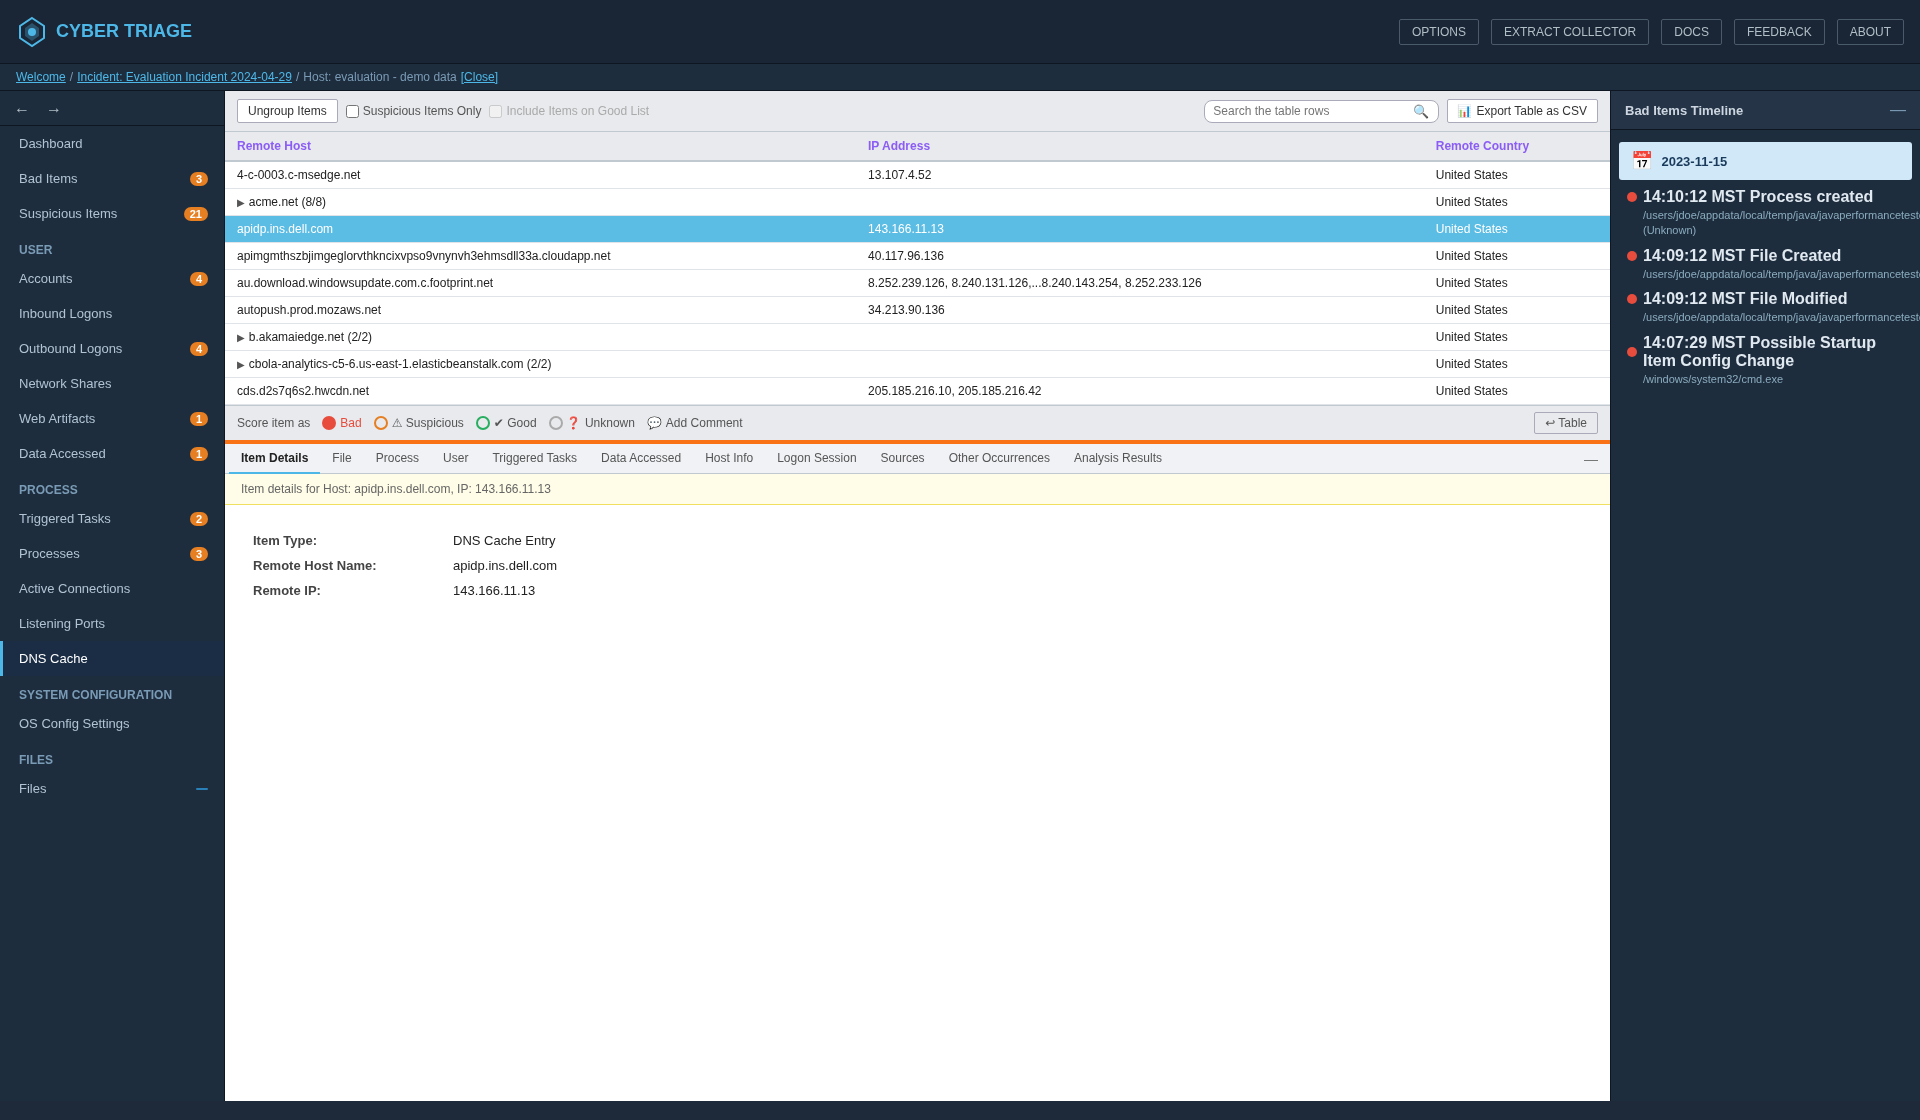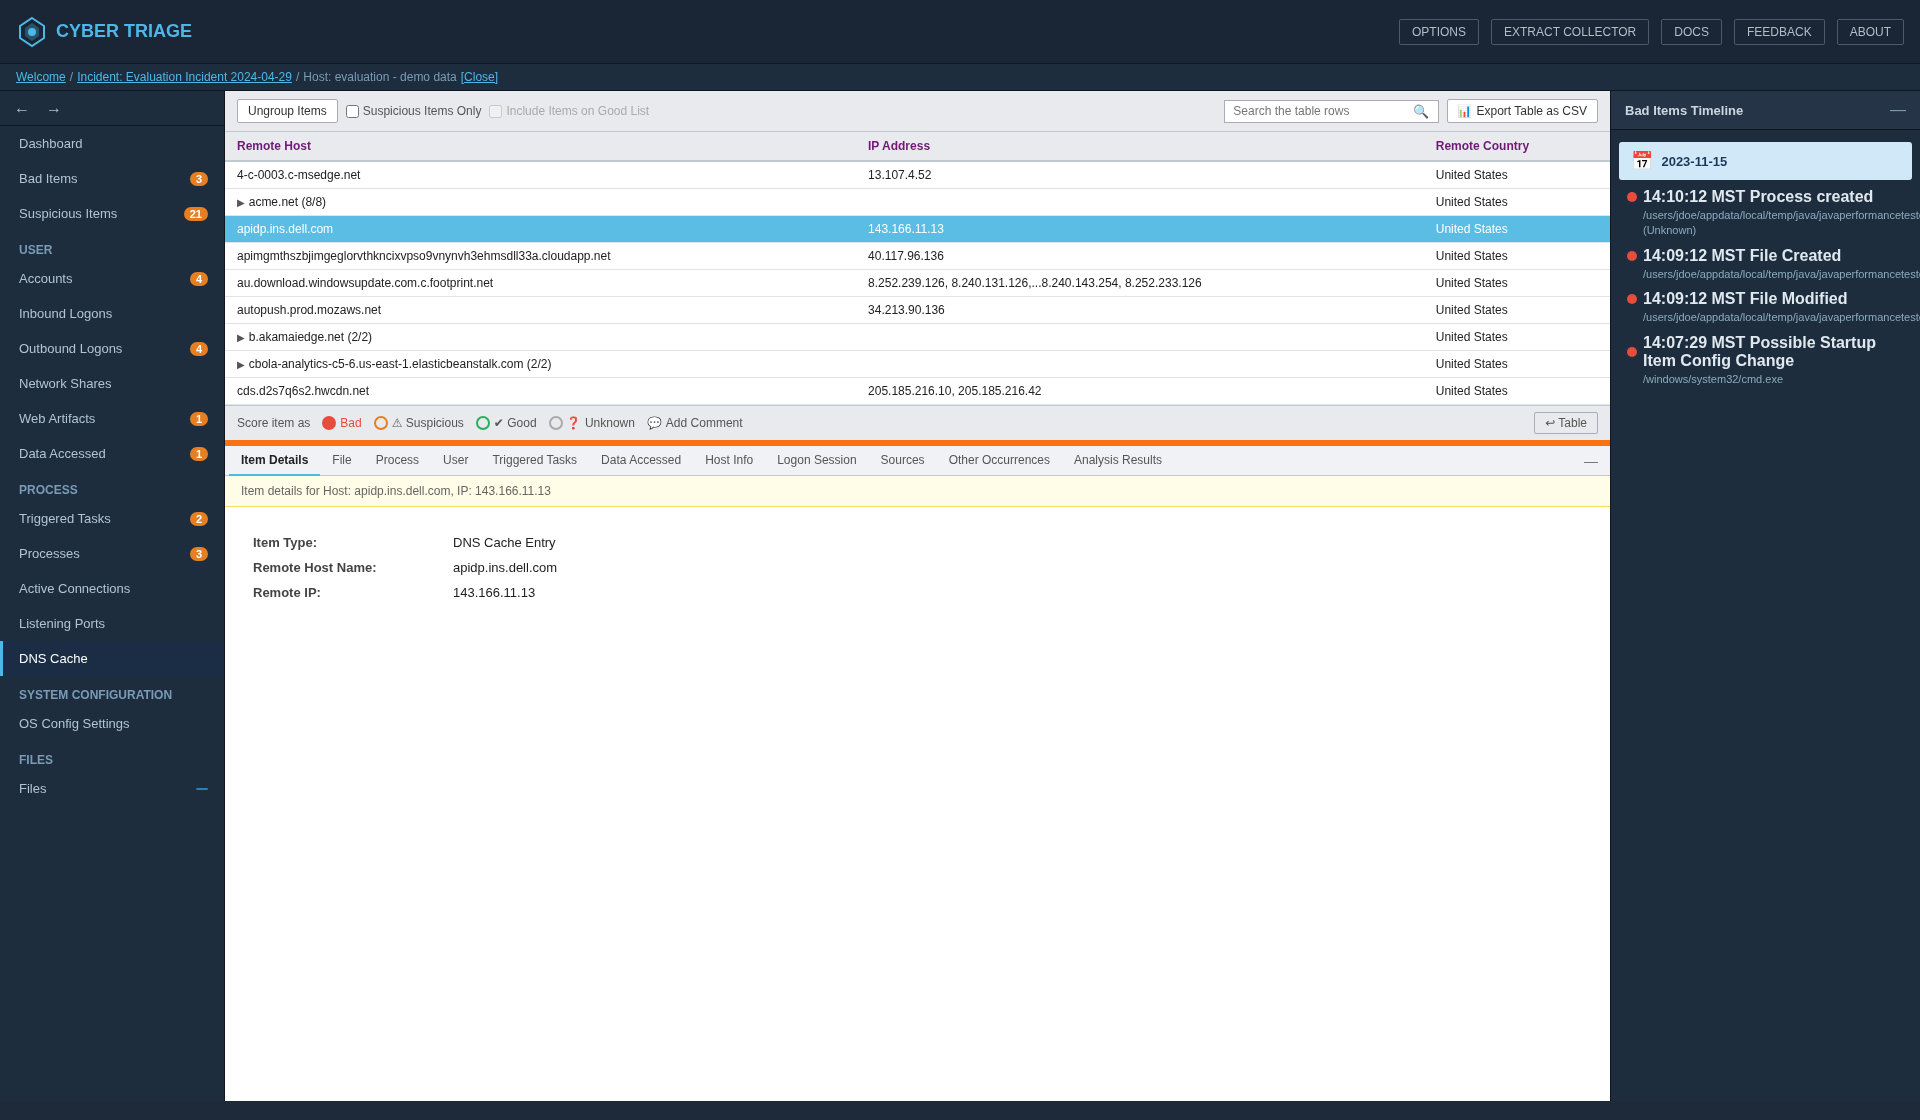--- a/index.html
+++ b/index.html
@@ -97,53 +97,53 @@
       padding: 8px 12px;
       display: flex; align-items: center; gap: 8px;
       border-bottom: 1px solid #c0c8d0;
     }
     #table-toolbar button {
       background: #fff; border: 1px solid #aab; color: #333; padding: 4px 10px; cursor: pointer; font-size: 12px; border-radius: 2px;
     }
     .checkbox-label { display: flex; align-items: center; gap: 4px; color: #555; font-size: 12px; cursor: pointer; }
     .checkbox-label input { margin: 0; }
     #search-box {
-      display: flex; align-items: center; background: #fff; border: 1px solid #aab; border-radius: 0; padding: 3px 8px; gap: 0; margin-left: auto;
+      display: flex; align-items: center; background: #fff; border: 1px solid #aab; border-radius: 8px; padding: 3px 8px; gap: 20px; margin-left: auto;
     }
     #search-box input { border: none; outline: none; font-size: 12px; color: #333; width: 180px; }
     #export-btn {
       background: #fff; border: 1px solid #aab; color: #333; padding: 4px 10px; cursor: pointer; font-size: 12px; border-radius: 2px; display: flex; align-items: center; gap: 4px;
     }
 
     
     #data-table {
       flex: 0 0 auto;
       overflow-y: auto;
       max-height: 340px;
       background: #fff;
     }
     table { width: 100%; border-collapse: collapse; }
     thead th {
-      background: #e8eaed; color: #701a75; font-size: 12px; font-weight: bold;
+      background: #e8eaed; color: #8b5cf6; font-size: 12px; font-weight: bold;
       padding: 7px 12px; text-align: left; border-bottom: 2px solid #c0c8d0;
       position: sticky; top: 0; z-index: 1; margin-left: 12px;
     }
     tbody tr { border-bottom: 1px solid #e0e4e8; }
     tbody tr.selected { background: #5bbce4 !important; color: #fff; }
     tbody tr.selected td { color: #fff; }
     tbody td { padding: 6px 12px; font-size: 12px; color: #222; }
     .expand-btn { color: #555; cursor: pointer; margin-right: 4px; font-size: 10px; }
 
     
     #score-bar {
       background: #e8eaed;
       padding: 6px 12px;
       display: flex; align-items: center; gap: 12px;
       border-top: 1px solid #c0c8d0;
-      border-bottom: 6px solid #f97316;
+      border-bottom: 4px solid #f97316;
     }
     #score-bar span { font-size: 12px; color: #555; }
     .score-option { display: flex; align-items: center; gap: 4px; cursor: pointer; font-size: 12px; color: #444; }
     .score-radio { width: 14px; height: 14px; border-radius: 50%; border: 2px solid #aaa; display: inline-block; }
     .add-comment { color: #2980b9; cursor: pointer; display: flex; align-items: center; gap: 4px; font-size: 12px; }
     .undo-btn { margin-left: auto; background: #e8eaed; border: 1px solid #aab; color: #777; padding: 3px 10px; cursor: pointer; font-size: 12px; border-radius: 2px; }
 
     
     #detail-tabs {
       background: #f0f2f5;

